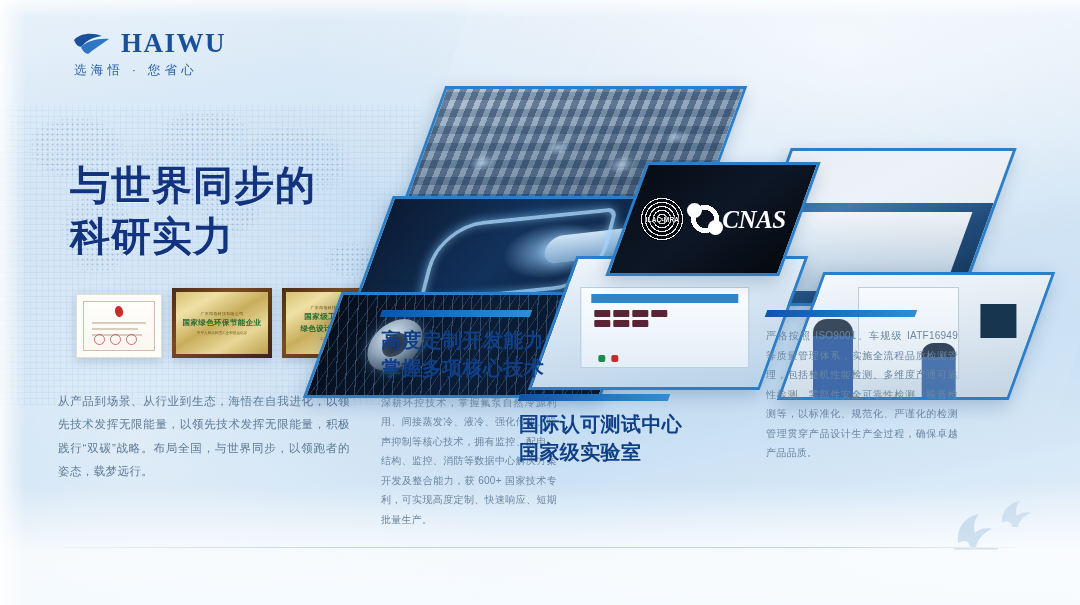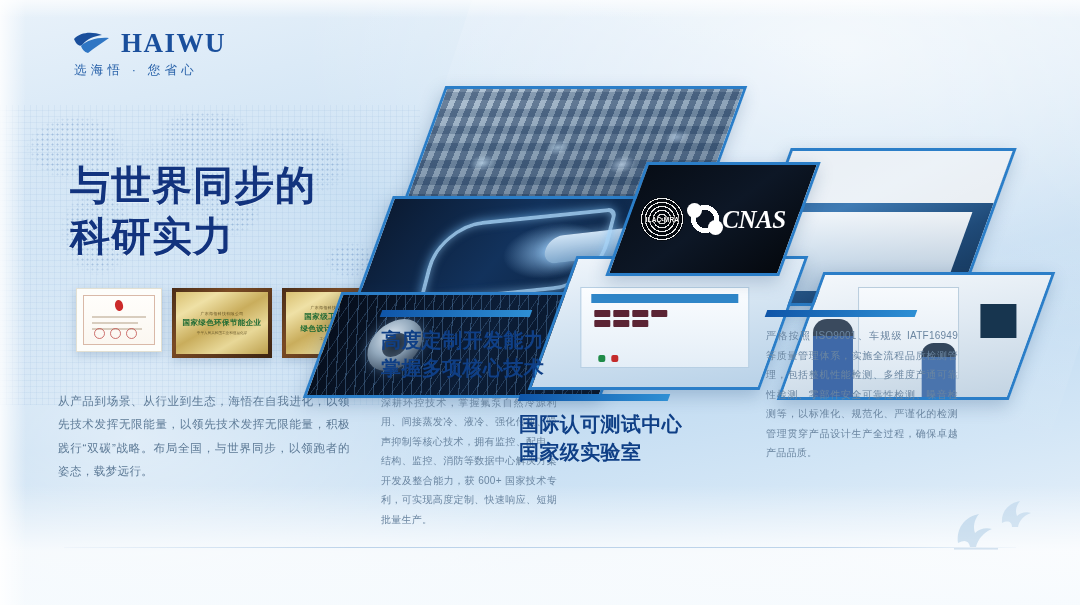--- a/index.html
+++ b/index.html
@@ -56,40 +56,40 @@
     position:absolute;left:0;bottom:0;width:100%;height:120px;
     background:linear-gradient(180deg, rgba(255,255,255,0) 0%, rgba(255,255,255,.78) 55%, rgba(247,251,254,.95) 100%);
   }
   .bottom-rule{
     position:absolute;left:64px;bottom:57px;width:952px;height:1px;
     background:linear-gradient(90deg, rgba(120,165,210,.05), rgba(120,165,210,.45) 30%, rgba(120,165,210,.45) 80%, rgba(120,165,210,.05));
   }
 
   
   .logo{position:absolute;left:72px;top:30px;display:flex;flex-direction:column;gap:5px;}
-  .logo-row{display:flex;align-items:flex-start;gap:9px;}
+  .logo-row{display:flex;align-items:flex-end;gap:9px;}
   .logo-mark{width:40px;height:26px;display:block;}
   .logo-word{
     font-family:"Liberation Serif","DejaVu Serif",serif;
     font-weight:bold;font-size:27px;letter-spacing:1.5px;color:#1a4f9c;line-height:1;
   }
   .logo-tag{
     font-size:12.5px;letter-spacing:4.2px;color:#2a63aa;padding-left:2px;
   }
 
   
   .headline{
     position:absolute;left:70px;top:160px;width:330px;
     font-weight:bold;font-size:40px;line-height:1.28;color:#12337e;
     letter-spacing:1px;text-shadow:0 1px 0 rgba(255,255,255,.35);
   }
   .headline div{white-space:nowrap;}
 
   
-  .awards{position:absolute;left:76px;top:288px;display:flex;gap:10px;}
+  .awards{position:absolute;left:76px;top:288px;display:flex;gap:10px;align-items:flex-end;}
   .plaque{position:relative;box-shadow:0 3px 9px rgba(40,80,130,.22);}
   .plaque.cert{
     width:84px;height:62px;background:#fdfdfa;border:1px solid #e3e0d2;
     display:flex;align-items:center;justify-content:center;
   }
   .cert-inner{
     width:70px;height:48px;border:1px solid #d9b9a8;position:relative;
     background:linear-gradient(180deg,#fffefb,#fbf7f1);
   }
   .cert-inner:after{

